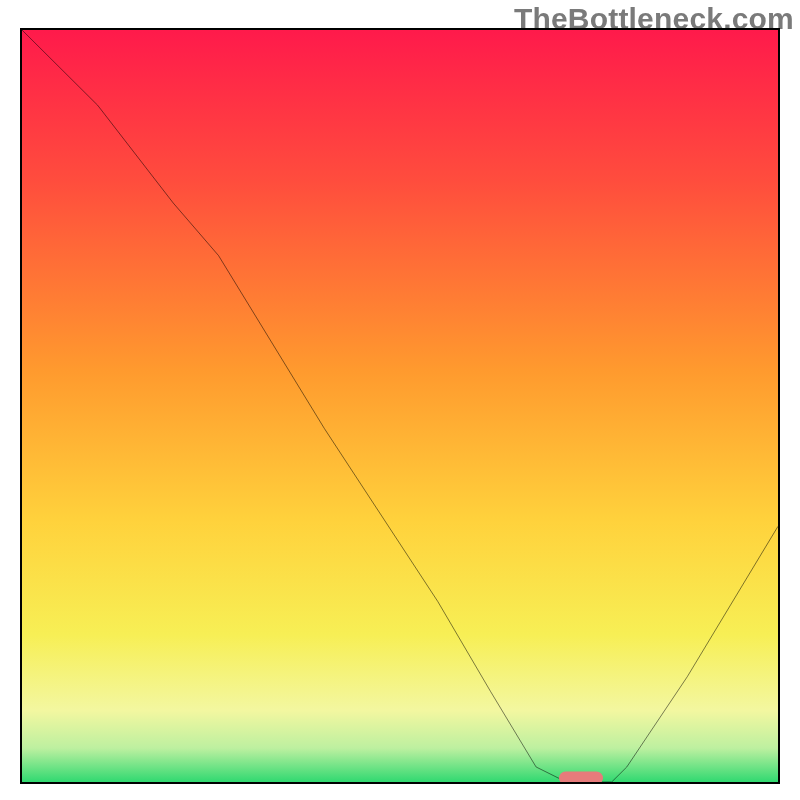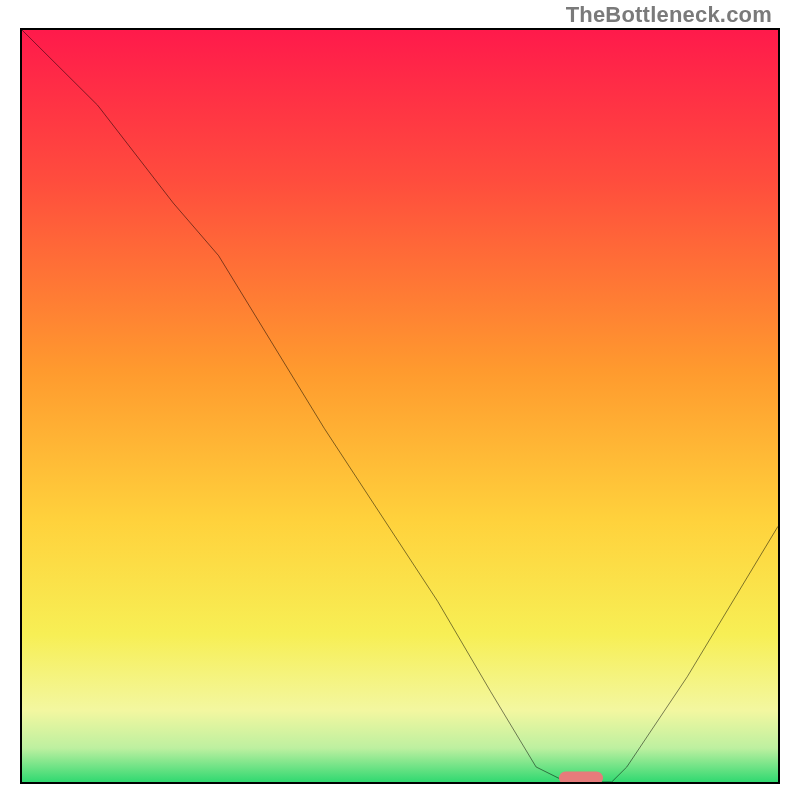--- a/index.html
+++ b/index.html
@@ -12,22 +12,22 @@
     font-family: Arial, Helvetica, sans-serif;
   }
   .chart-wrap {
     position: relative;
     width: 800px;
     height: 800px;
   }
   .watermark {
     position: absolute;
     top: 2px;
-    right: 28px;
-    font-size: 22px;
+    right: 6px;
+    font-size: 30px;
     font-weight: 600;
     color: #7a7a7a;
     letter-spacing: 0.2px;
   }
   .plot-area {
     position: absolute;
     left: 20px;
     top: 28px;
     width: 760px;
     height: 756px;

